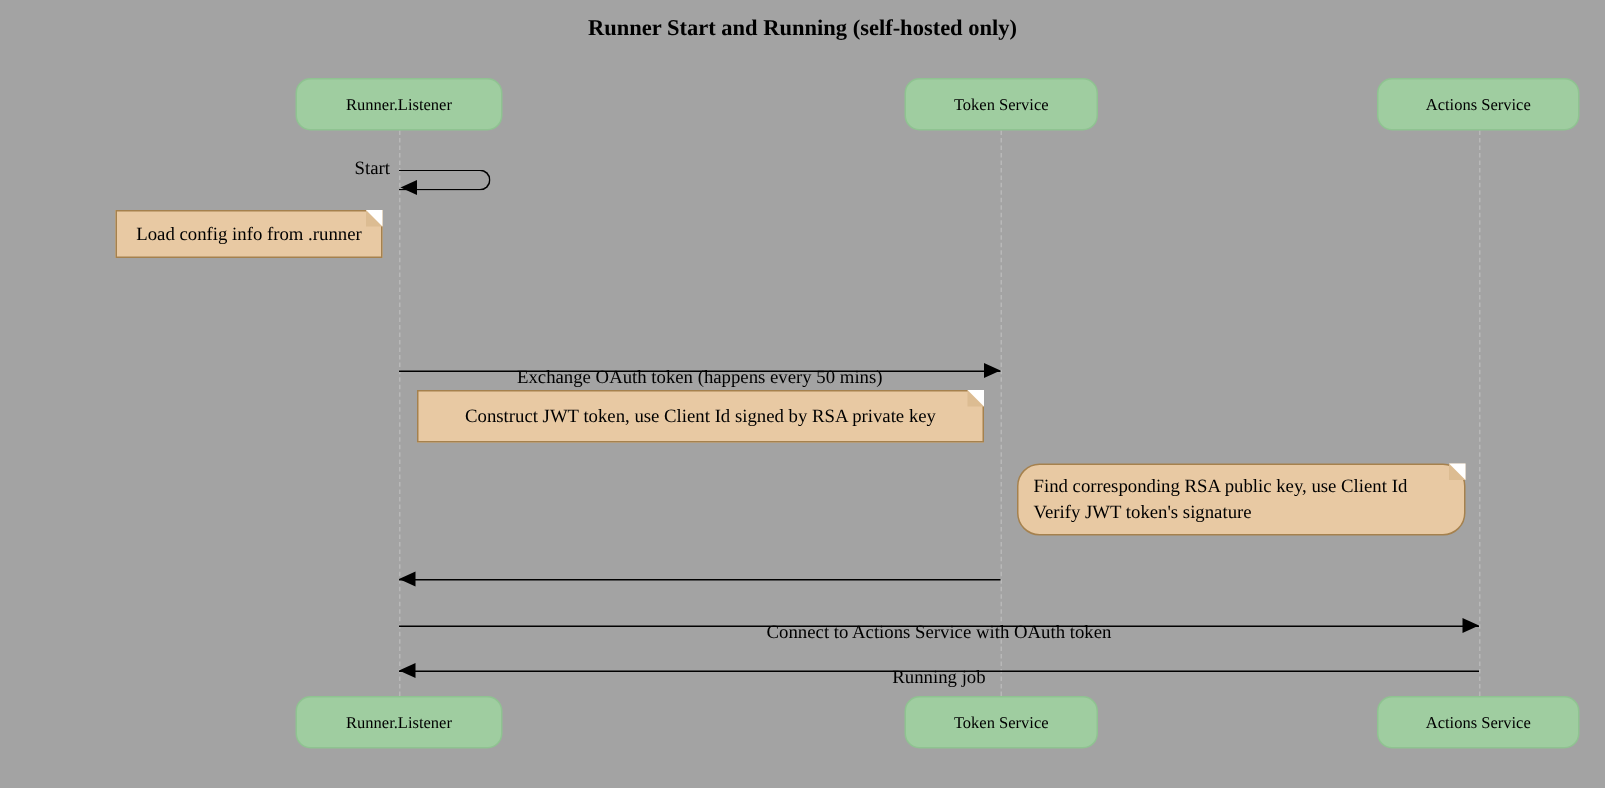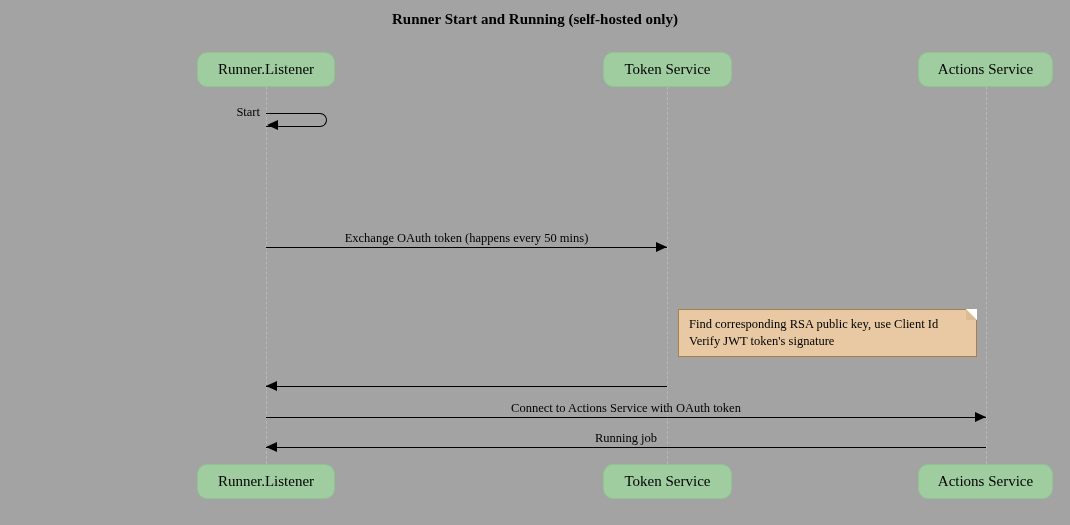--- a/index.html
+++ b/index.html
@@ -11,29 +11,29 @@
   .title {
     position:absolute; top:11px; left:0; width:100%;
     text-align:center; font-size:15px; font-weight:bold;
   }
   .participant {
     position:absolute; height:35px; border-radius:10px;
     background:var(--participant_fill,#9FCDA0);
     border:1px solid var(--participant_border,#8FC391);
     box-sizing:border-box;
     display:flex; align-items:center; justify-content:center;
-    font-size:15px;
+    font-size:11px;
   }
   .lifeline {
     position:absolute; top:87px; height:377px; width:0;
     border-left:1px dashed var(--lifeline,#B8B8B8);
   }
   .msg-label {
     position:absolute; font-size:12.5px; line-height:15px; height:15px;
-    text-align:center; white-space:nowrap;
+    text-align:center; white-space:nowrap;margin-top:13px;
   }
   .msg-line {
     position:absolute; height:0; border-top:1px solid var(--arrow,#000);
   }
   .head { position:absolute; width:0; height:0; }
   .head-right {
     border-top:5px solid transparent; border-bottom:5px solid transparent;
     border-left:11px solid var(--arrow,#000);
   }
   .head-left {
@@ -59,21 +59,21 @@
   .note::before {
     content:""; position:absolute; top:-1px; right:-1px;
     width:0; height:0; border-style:solid;
     border-width:0 11px 11px 0;
     border-color:#fff; border-right-color:#fff;
     border-bottom-color:var(--note_fold,#DCBC92);
   }
   .note-multiline {
     justify-content:flex-start; align-items:flex-start;
     text-align:left; white-space:pre-line;
-    padding:6px 10px; line-height:17px; font-size:12.5px;
+    padding:6px 10px; line-height:17px; font-size:12.5px;border-radius:15px;
   }
 </style>
 </head>
 <body>
 
 <div class="canvas">
 
   <div class="title">Runner Start and Running (self-hosted only)</div>
 
   <div class="lifeline" style="left:266px"></div>
@@ -87,25 +87,31 @@
     <span>Token Service</span>
   </div>
   <div class="participant" style="left:918px;top:52px;width:135px">
     <span>Actions Service</span>
   </div>
 
   <div class="start-label">Start</div>
   <div class="self-loop"></div>
   <div class="head head-left" style="left:267px;top:120px"></div>
 
+  <div class="note" style="left:77px;top:140px;width:178px;height:32px">
+    <span>Load config info from .runner</span>
+  </div>
 
   <div class="msg-label" style="left:266px;top:231px;width:401px">Exchange OAuth token (happens every 50 mins)</div>
   <div class="msg-line" style="left:266px;top:247px;width:401px"></div>
   <div class="head head-right" style="left:656px;top:242px"></div>
 
+  <div class="note" style="left:278px;top:260px;width:378px;height:35px">
+    <span>Construct JWT token, use Client Id signed by RSA private key</span>
+  </div>
 
   <div class="note note-multiline" style="left:678px;top:309px;width:299px;height:48px">
     <span>Find corresponding RSA public key, use Client Id
 Verify JWT token's signature</span>
   </div>
 
   <div class="msg-line" style="left:266px;top:386px;width:401px"></div>
   <div class="head head-left" style="left:266px;top:381px"></div>
 
   <div class="msg-label" style="left:266px;top:401px;width:720px">Connect to Actions Service with OAuth token</div>

